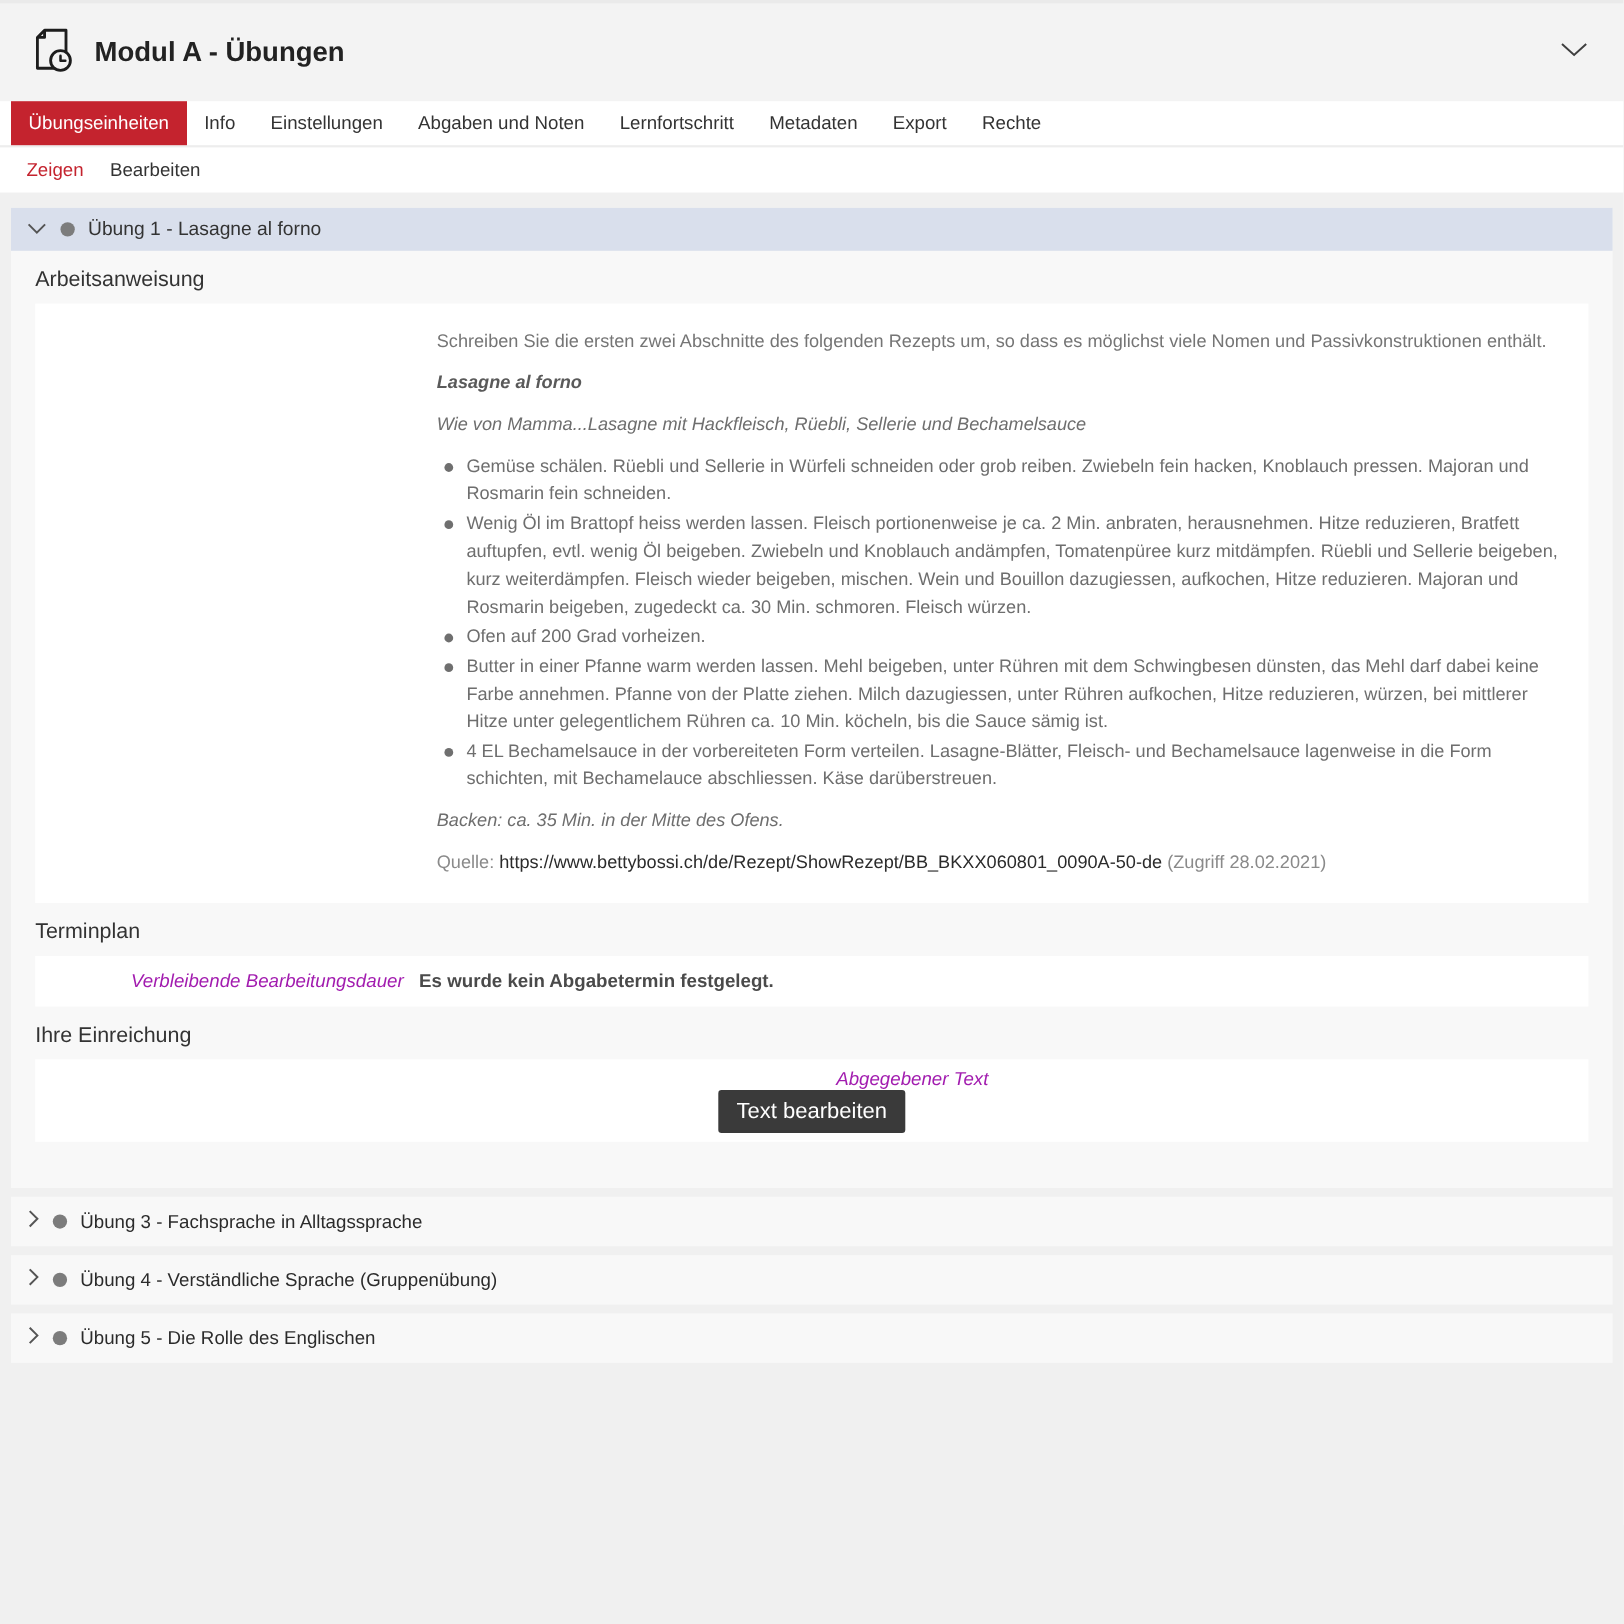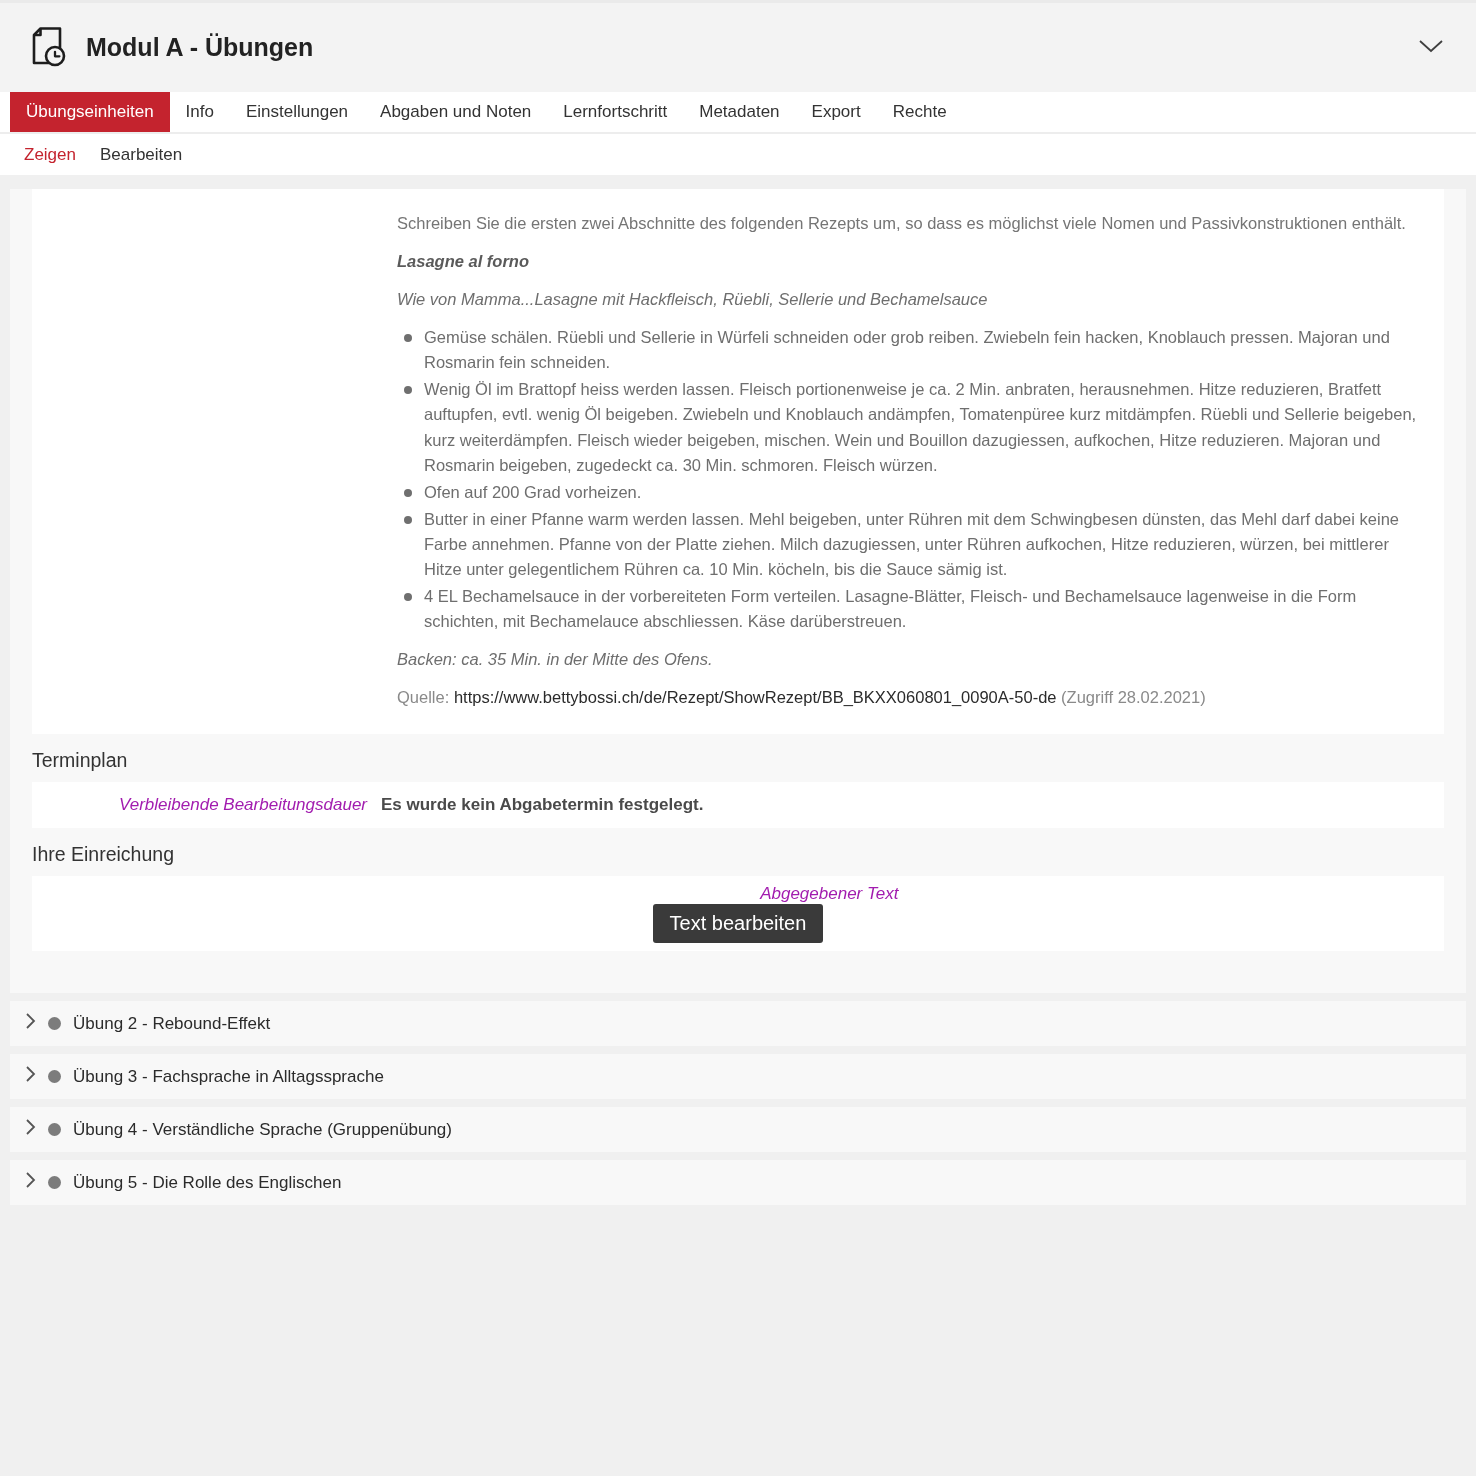--- a/index.html
+++ b/index.html
@@ -117,23 +117,33 @@
 </div>
 
 <div class="subnav">
   <span class="subnav-item active">Zeigen</span>
   <span class="subnav-item">Bearbeiten</span>
 </div>
 
 <div class="content">
 
   <div class="panel">
+    <div class="exercise-header">
+      <span class="chev">
+        <svg width="19" height="12" viewBox="0 0 19 12" fill="none">
+          <path d="M2 2 L9.5 9.5 L17 2" stroke="#555" stroke-width="1.8" fill="none"></path>
+        </svg>
+      </span>
+      <span class="dot"></span>
+      <span>Übung 1 - Lasagne al forno</span>
+    </div>
 
     <div class="panel-inner">
 
+      <div class="section-heading">Arbeitsanweisung</div>
 
       <div class="white-box">
         <div class="form-content">
           <p>Schreiben Sie die ersten zwei Abschnitte des folgenden Rezepts um, so dass es möglichst viele Nomen und Passivkonstruktionen enthält.</p>
           <p class="recipe-bold">Lasagne al forno</p>
           <p class="recipe-italic">Wie von Mamma...Lasagne mit Hackfleisch, Rüebli, Sellerie und Bechamelsauce</p>
           <ul class="steps-list">
             <li>Gemüse schälen. Rüebli und Sellerie in Würfeli schneiden oder grob reiben. Zwiebeln fein hacken, Knoblauch pressen. Majoran und Rosmarin fein schneiden.</li>
             <li>Wenig Öl im Brattopf heiss werden lassen. Fleisch portionenweise je ca. 2 Min. anbraten, herausnehmen. Hitze reduzieren, Bratfett auftupfen, evtl. wenig Öl beigeben. Zwiebeln und Knoblauch andämpfen, Tomatenpüree kurz mitdämpfen. Rüebli und Sellerie beigeben, kurz weiterdämpfen. Fleisch wieder beigeben, mischen. Wein und Bouillon dazugiessen, aufkochen, Hitze reduzieren. Majoran und Rosmarin beigeben, zugedeckt ca. 30 Min. schmoren. Fleisch würzen.</li>
             <li>Ofen auf 200 Grad vorheizen.</li>
@@ -157,53 +167,44 @@
 
       <div class="section-heading">Ihre Einreichung</div>
       <div class="form-row tall">
         <span class="form-label">Abgegebener Text</span>
         <button class="btn-dark">Text bearbeiten</button>
       </div>
 
     </div>
   </div>
 
+
   <div class="exercise-row" style="margin-left:0; margin-right:0;">
     <span class="chev">
       <svg width="11" height="18" viewBox="0 0 11 18" fill="none">
           <path d="M2 2 L9 9 L2 16" stroke="#555" stroke-width="1.8" fill="none"></path>
         </svg>
     </span>
     <span class="dot"></span>
-    <span>Übung 2 - Rebound-Effekt</span>
+    <span>Übung 3 - Fachsprache in Alltagssprache</span>
   </div>
 
   <div class="exercise-row" style="margin-left:0; margin-right:0;">
     <span class="chev">
       <svg width="11" height="18" viewBox="0 0 11 18" fill="none">
           <path d="M2 2 L9 9 L2 16" stroke="#555" stroke-width="1.8" fill="none"></path>
         </svg>
     </span>
     <span class="dot"></span>
-    <span>Übung 3 - Fachsprache in Alltagssprache</span>
+    <span>Übung 4 - Verständliche Sprache (Gruppenübung)</span>
   </div>
 
   <div class="exercise-row" style="margin-left:0; margin-right:0;">
     <span class="chev">
       <svg width="11" height="18" viewBox="0 0 11 18" fill="none">
           <path d="M2 2 L9 9 L2 16" stroke="#555" stroke-width="1.8" fill="none"></path>
         </svg>
     </span>
     <span class="dot"></span>
-    <span>Übung 4 - Verständliche Sprache (Gruppenübung)</span>
-  </div>
-
-  <div class="exercise-row" style="margin-left:0; margin-right:0;">
-    <span class="chev">
-      <svg width="11" height="18" viewBox="0 0 11 18" fill="none">
-          <path d="M2 2 L9 9 L2 16" stroke="#555" stroke-width="1.8" fill="none"></path>
-        </svg>
-    </span>
-    <span class="dot"></span>
     <span>Übung 5 - Die Rolle des Englischen</span>
   </div>
 
 </div>
 
 </body></html>

